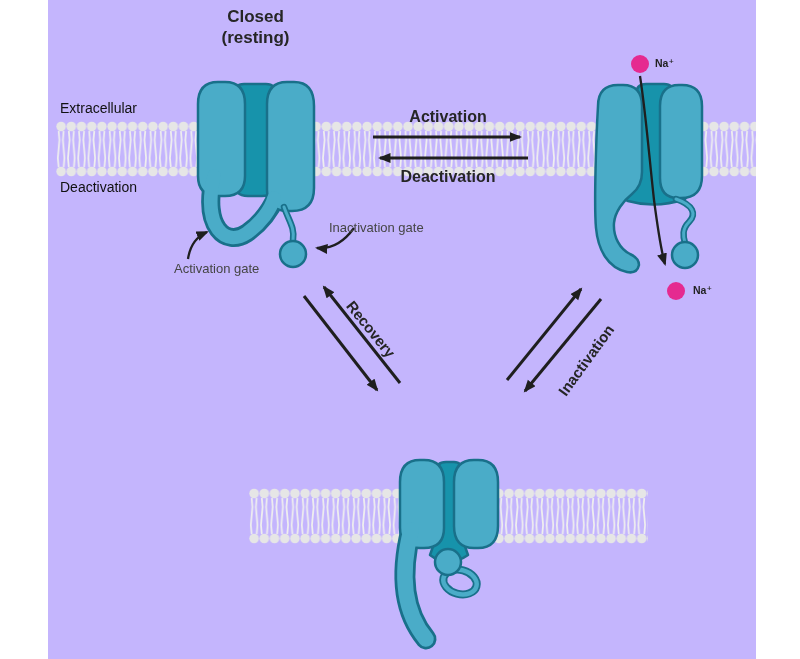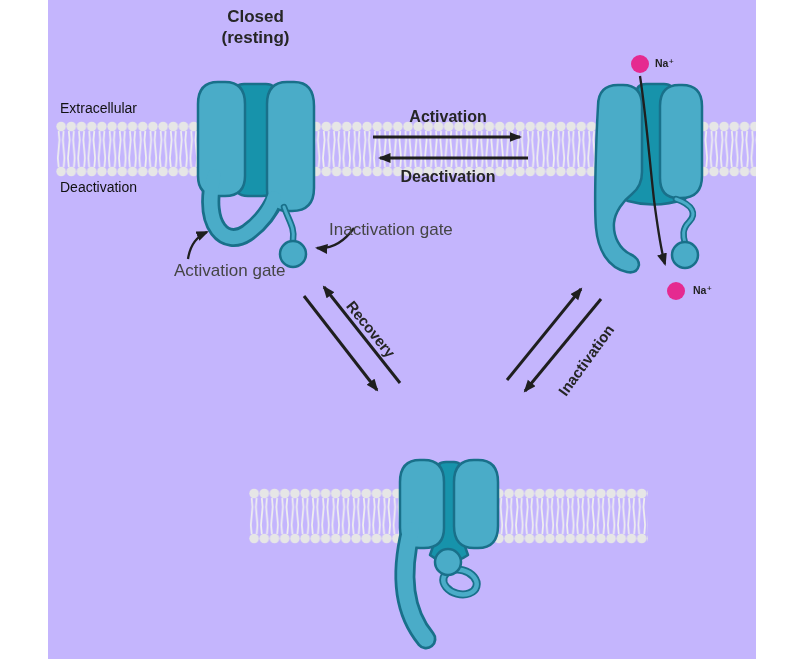--- a/index.html
+++ b/index.html
@@ -31,21 +31,21 @@
   .title-inactivated { left:299px; top:398px; width:210px; }
   .region-lbl { font-size:14px; font-weight:400; color:#111; }
   .region-extracellular { left:12px; top:100px; }
   .region-intracellular { left:12px; top:179px; }
   .trans-lbl { font-weight:700; font-size:16px; text-align:center; }
   .trans-activation   { left:330px; top:108px; width:140px; }
   .trans-deactivation { left:325px; top:168px; width:150px; }
   .rot-lbl { font-weight:700; font-size:15px; white-space:nowrap; }
   .trans-recovery     { left:323px; top:329px; transform:translate(-50%,-50%) rotate(51deg); }
   .trans-inactivation { left:538px; top:360px; transform:translate(-50%,-50%) rotate(-54deg); }
-  .gate-lbl { font-size:17px; color:#454545; white-space:nowrap; }
+  .gate-lbl { font-size:13px; color:#454545; white-space:nowrap; }
   .gate-activation   { left:126px; top:261px; }
   .gate-inactivation { left:281px; top:220px; }
   .na-lbl { font-weight:700; font-size:10.5px; color:#222; white-space:nowrap;text-align:right; }
   .na-top    { left:607px; top:57px; }
   .na-bottom { left:645px; top:284px; }
 </style>
 </head>
 <body>
 
 <div class="canvas">

